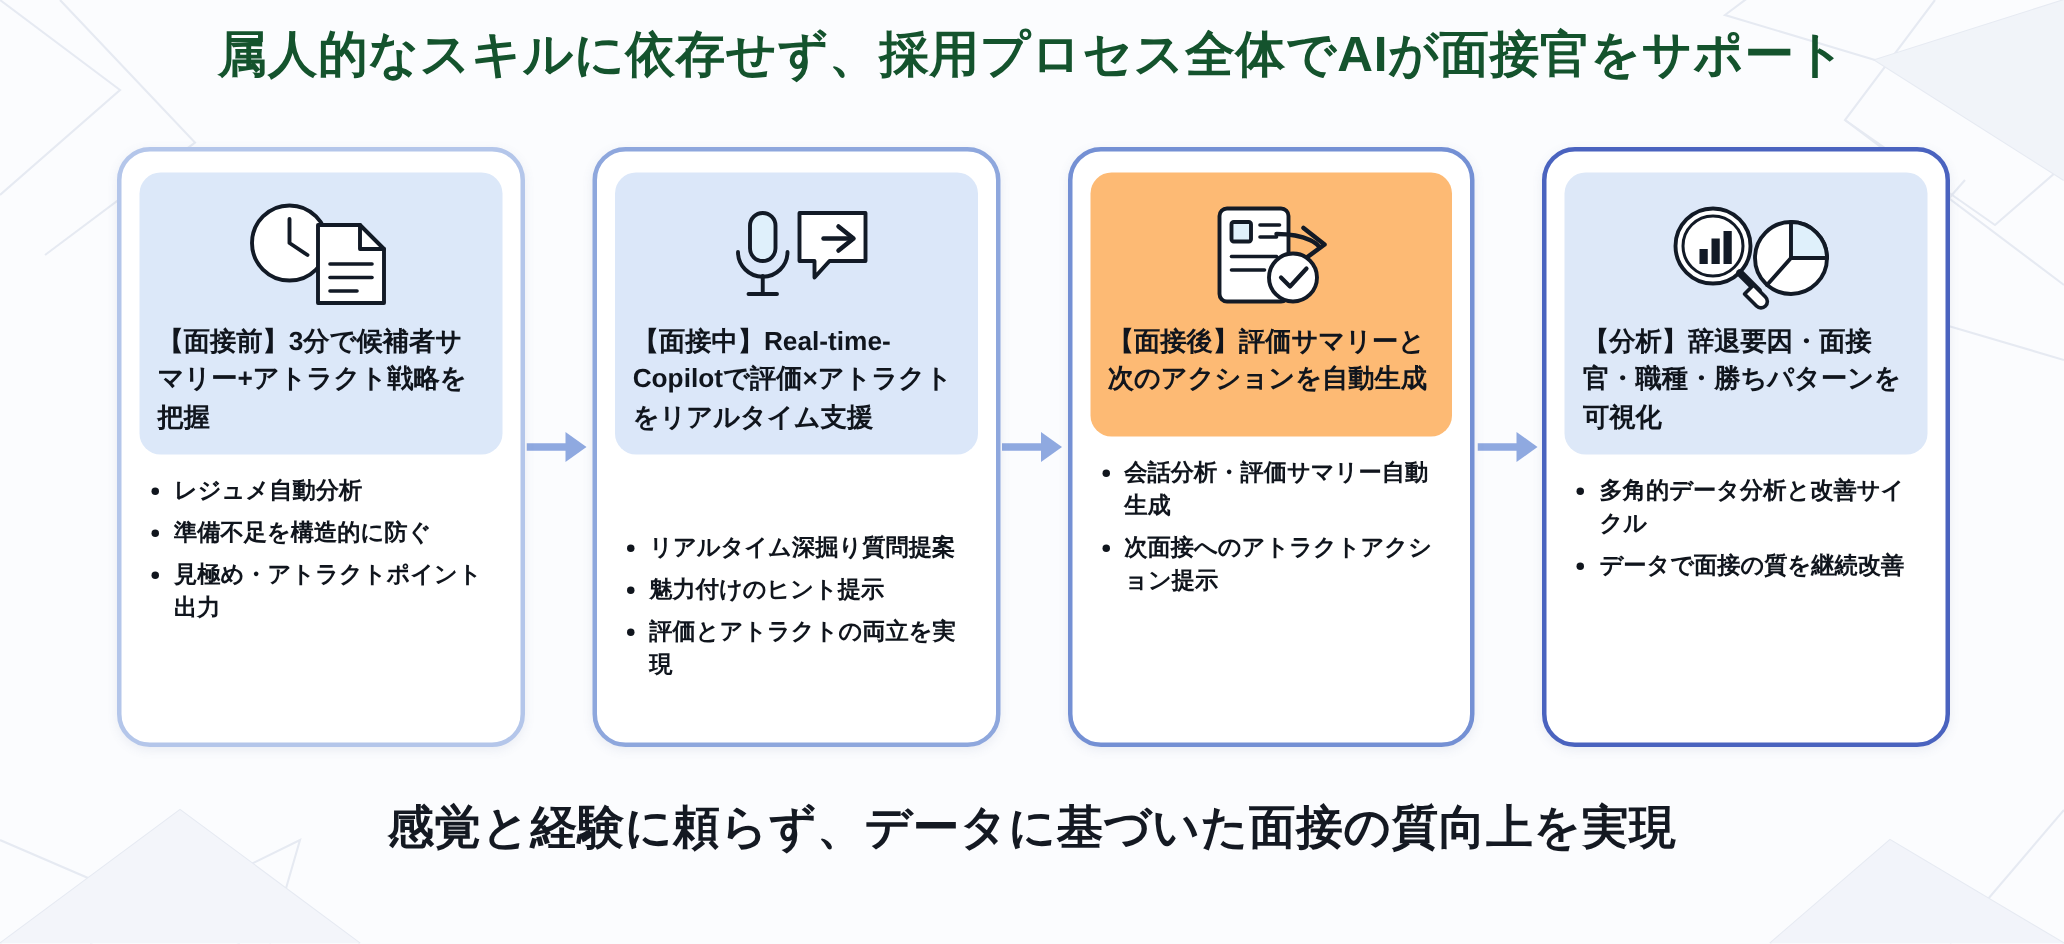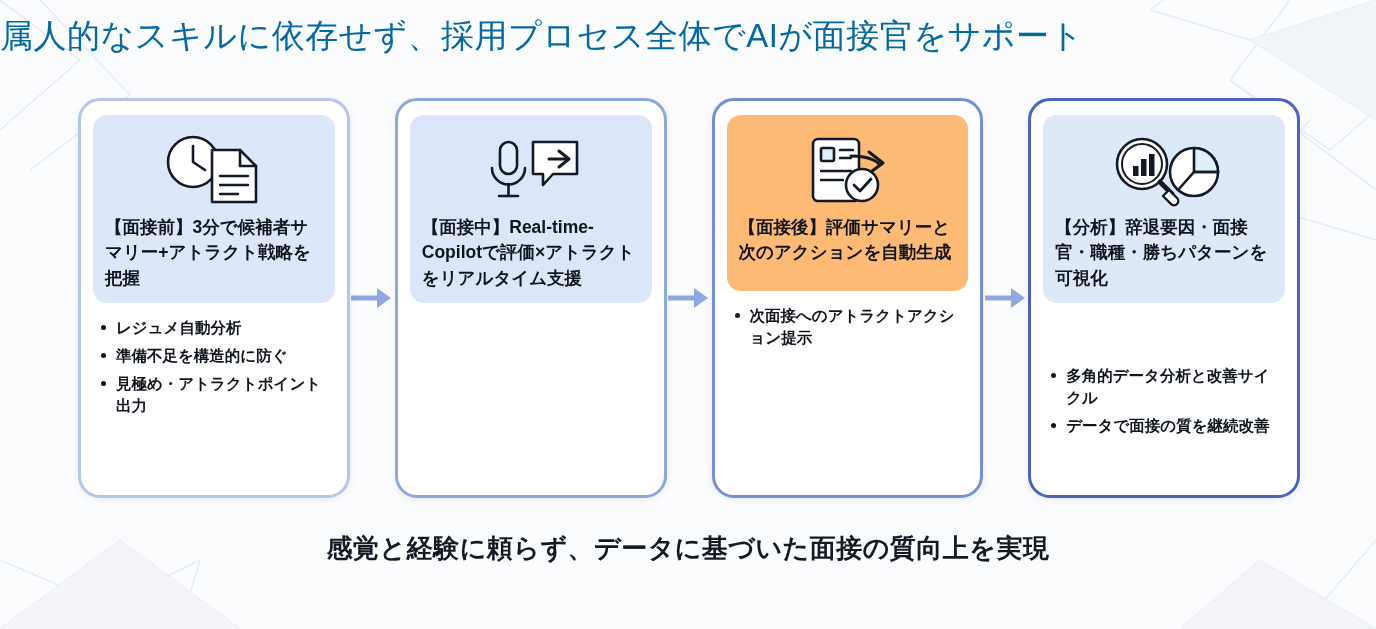--- a/index.html
+++ b/index.html
@@ -8,22 +8,23 @@
     font-family:"Liberation Sans","DejaVu Sans",sans-serif;
     background:#fbfcfe;
     overflow:hidden;
     position:relative;
   }
   #bg-poly{position:absolute;inset:0;width:1376px;height:629px;z-index:0;pointer-events:none;}
   .stage{position:relative;z-index:1;width:1376px;height:629px;}
 
   .page-title{
     position:absolute;top:14px;left:0;width:1376px;
-    font-size:33px;font-weight:normal;letter-spacing:0.5px;
-    color:#0369a1;
+    text-align:center;
+    font-size:33px;font-weight:bold;letter-spacing:0.5px;
+    color:#14532d;
     white-space:nowrap;
   }
 
   .flow{
     position:absolute;top:98px;left:78px;
     width:1222px;height:400px;
     display:flex;flex-direction:row;align-items:flex-start;
   }
 
   .card{
@@ -34,21 +35,21 @@
     border-radius:22px;
     border:3px solid #b9c9ea;
     box-shadow:0 2px 7px rgba(80,100,150,0.10);
     padding:14px 12px 10px 12px;
     display:flex;flex-direction:column;
     position:relative;
   }
   .card.c1{border-color:#b4c6ea;}
   .card.c2{border-color:#8ea7dd;gap:38px;}
   .card.c3{border-color:#7490d4;}
-  .card.c4{border-color:#4a63bf;gap:48px;}
+  .card.c4{border-color:#4a63bf;}
 
   .card-head{
     background:#dbe7f9;
     border-radius:14px;
     padding:12px 12px 12px 12px;
     min-height:176px;
     box-sizing:border-box;
   }
   .card.c1 .card-head{background:#dce8f9;}
   .card.c2 .card-head{background:#dbe7f9;}
@@ -95,21 +96,21 @@
     width:45px;
     height:400px;
     display:flex;align-items:center;justify-content:center;
     flex:0 0 45px;
   }
   .connector svg{display:block;}
 
   .page-footer{
     position:absolute;top:531px;left:0;width:1376px;
     text-align:center;
-    font-size:26px;font-weight:bold;letter-spacing:0.5px;
+    font-size:31px;font-weight:bold;letter-spacing:0.5px;
     color:#141922;
     white-space:nowrap;
   }
 </style>
 </head>
 <body>
 
 <svg id="bg-poly" viewBox="0 0 1376 629" xmlns="http://www.w3.org/2000/svg">
   <rect x="0" y="0" width="1376" height="629" fill="#fbfcfe"></rect>
   <g stroke="#e6eaf2" stroke-width="1.4" fill="none">
@@ -176,20 +177,25 @@
             <path d="M15 38 a16.5 16.5 0 0 0 33 0"></path>
             <path d="M31.5 54 L31.5 66"></path>
             <path d="M22 66 L41 66"></path>
             <path d="M56 12 L100 12 L100 44 L76 44 L66 55 L66 44 L56 44 Z" fill="#ffffff"></path>
             <path d="M72 29 L90 29" stroke-width="3"></path>
             <path d="M82 21 L92 29 L82 37" stroke-width="3"></path>
           </svg>
         </div>
         <div class="card-title">【面接中】Real-time-Copilotで評価×アトラクトをリアルタイム支援</div>
       </div>
+      <ul class="bullets">
+        <li>リアルタイム深掘り質問提案</li>
+        <li>魅力付けのヒント提示</li>
+        <li>評価とアトラクトの両立を実現</li>
+      </ul>
     </div>
 
     <div class="connector">
       <svg width="42" height="26" viewBox="0 0 42 26">
         <path d="M0 13 L28 13" stroke="#8fa9e0" stroke-width="5" stroke-linecap="butt"></path>
         <path d="M26 3 L40 13 L26 23 Z" fill="#8fa9e0"></path>
       </svg>
     </div>
 
     <div class="card c3">
@@ -204,20 +210,21 @@
             <path d="M28 50 L50 50" stroke-width="2.4"></path>
             <path d="M58 26 C80 26 86 34 86 34" stroke-width="3"></path>
             <path d="M76 22 L90 33 L75 44" stroke-width="3" fill="none"></path>
             <circle cx="69" cy="55" r="16" fill="#ffffff"></circle>
             <path d="M61 55 L67 61 L78 49" stroke-width="2.8"></path>
           </svg>
         </div>
         <div class="card-title">【面接後】評価サマリーと次のアクションを自動生成</div>
       </div>
       <ul class="bullets">
+        <li>会話分析・評価サマリー自動生成</li>
         <li>次面接へのアトラクトアクション提示</li>
       </ul>
     </div>
 
     <div class="connector">
       <svg width="42" height="26" viewBox="0 0 42 26">
         <path d="M0 13 L28 13" stroke="#8fa9e0" stroke-width="5" stroke-linecap="butt"></path>
         <path d="M26 3 L40 13 L26 23 Z" fill="#8fa9e0"></path>
       </svg>
     </div>

